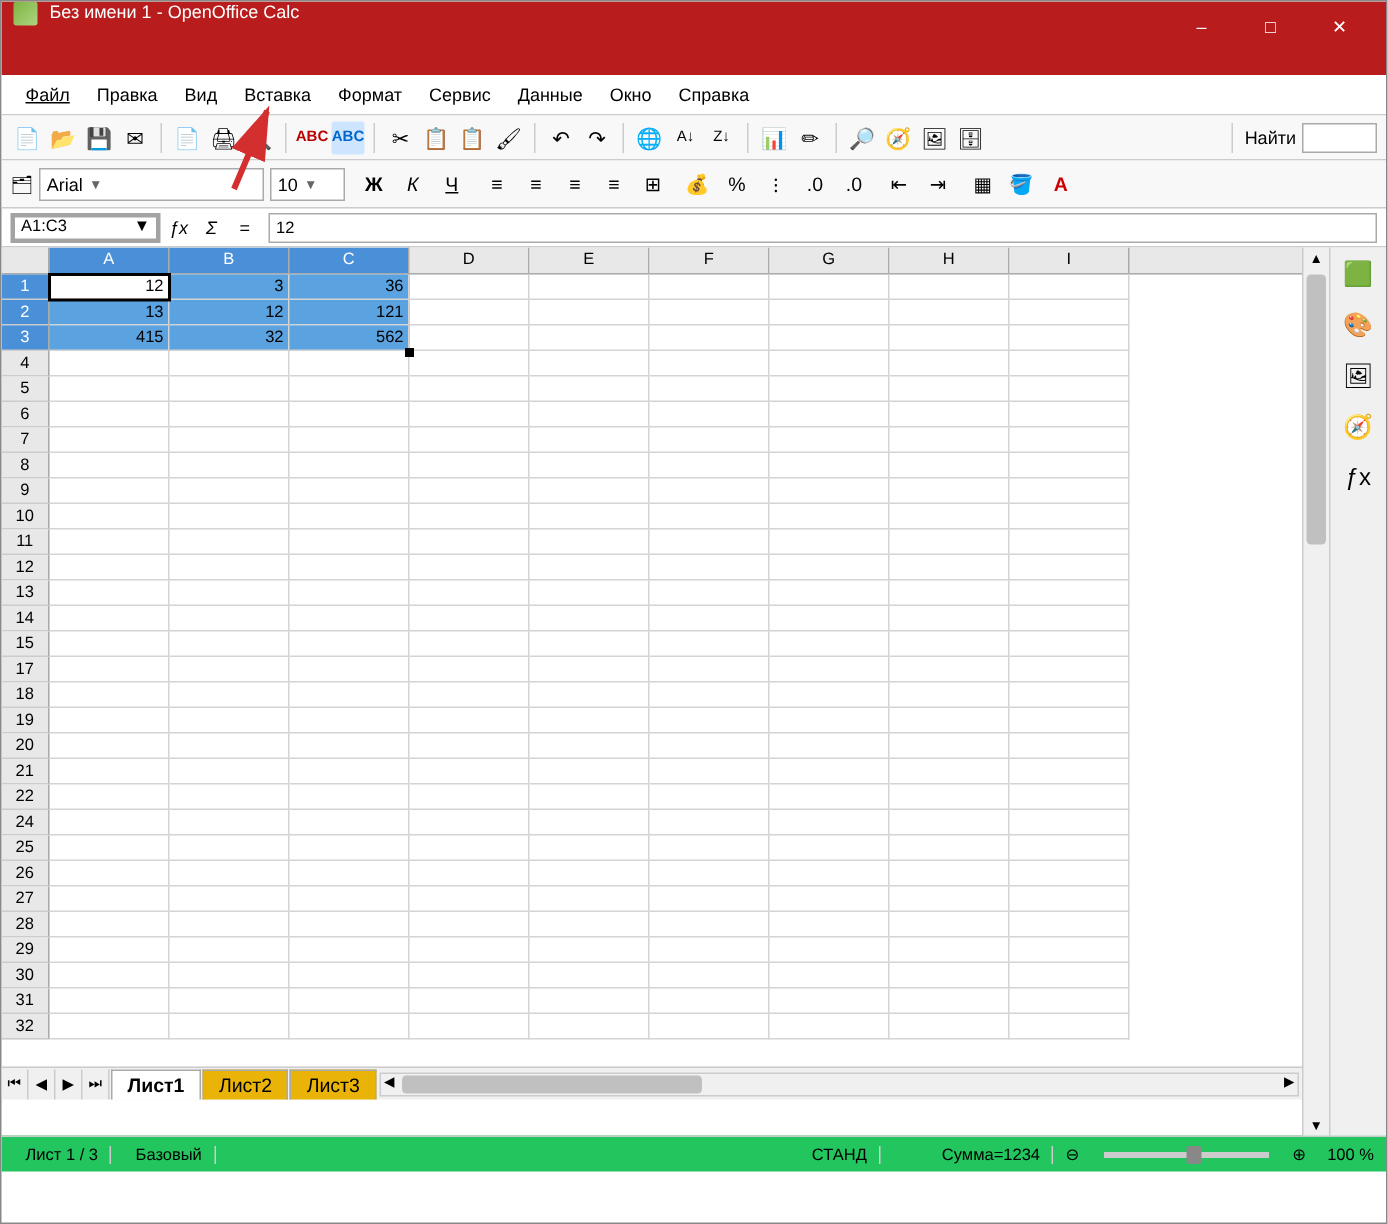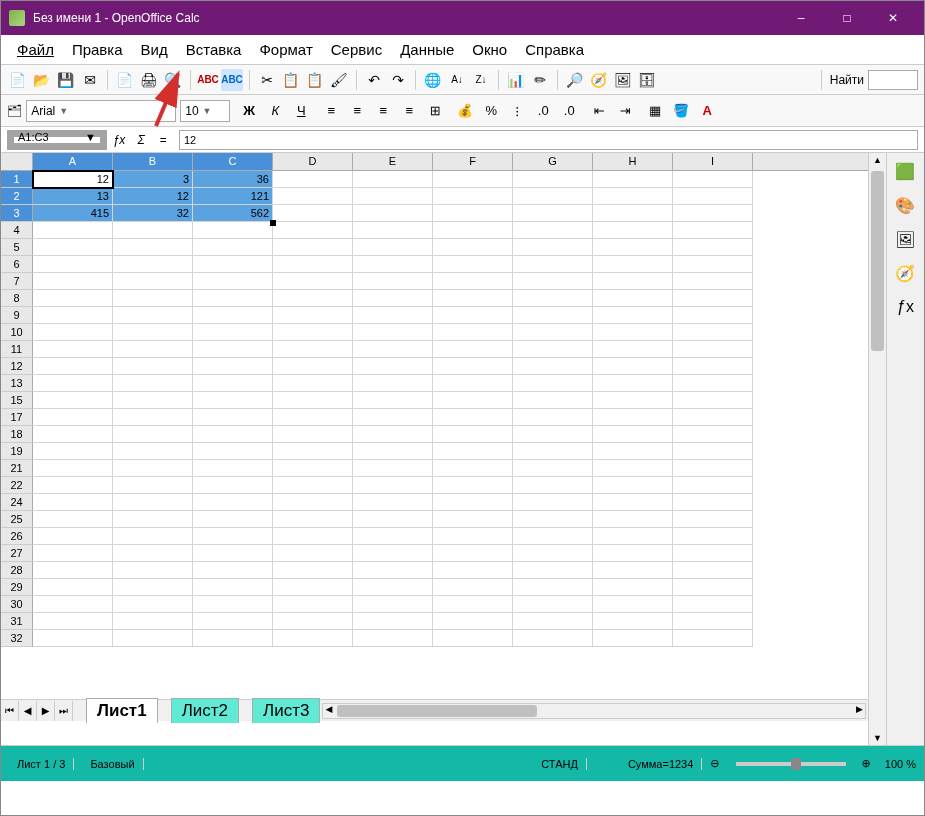--- a/index.html
+++ b/index.html
@@ -1,37 +1,37 @@
 <!DOCTYPE html>
 <html><head>
 <meta charset="utf-8">
 <style>
 * { box-sizing: border-box; margin: 0; padding: 0; }
 body { font-family: "Segoe UI", Tahoma, sans-serif; font-size: 12px; background: #fff; width: 925px; height: 816px; overflow: hidden; border: 1px solid #888; position: relative; }
-.titlebar { background: #701a75; color: #fff; height: 34px; display: flex; align-items: center; padding: 0 8px; }
+.titlebar { background: #b91c1c; color: #fff; height: 49px; display: flex; padding: 0 8px; }
 .titlebar .app-icon { width: 16px; height: 16px; background: linear-gradient(135deg,#7cb342,#aed581); margin-right: 8px; border-radius: 2px; }
 .titlebar .title { flex: 1; font-size: 12px; }
 .titlebar .win-btn { width: 46px; height: 34px; display: flex; align-items: center; justify-content: center; color: #fff; }
 .menubar { display: flex; padding: 4px 8px; border-bottom: 1px solid #ccc; background: #fff; gap: 2px; }
-.menubar .menu-item { padding: 2px 8px; cursor: default; font-size: 15px; }
+.menubar .menu-item { padding: 2px 8px; cursor: default; font-size: 12px; }
 .menubar .menu-item u { text-decoration: underline; }
 .toolbar { display: flex; align-items: center; padding: 2px 6px; border-bottom: 1px solid #ccc; background: #f8f8f8; gap: 2px; height: 30px; }
 .toolbar .sep { width: 1px; height: 20px; background: #ccc; margin: 0 4px; }
 .toolbar .tbtn { width: 22px; height: 22px; display: flex; align-items: center; justify-content: center; border-radius: 2px; font-size: 14px; }
 .format-bar { display: flex; align-items: center; padding: 3px 6px; border-bottom: 1px solid #ccc; background: #f8f8f8; gap: 4px; height: 32px; }
 .combo { border: 1px solid #aaa; background: #fff; height: 22px; display: flex; align-items: center; padding: 0 4px; }
 .combo .dd { margin-left: 4px; font-size: 9px; color: #666; }
 .font-name { width: 150px; }
 .font-size { width: 50px; }
 .fbtn { width: 22px; height: 22px; display: flex; align-items: center; justify-content: center; font-size: 13px; }
 .fbtn.bold { font-weight: bold; }
 .fbtn.italic { font-style: italic; }
 .fbtn.underline { text-decoration: underline; }
 .formula-bar { display: flex; align-items: center; padding: 2px 6px; border-bottom: 1px solid #ccc; height: 26px; gap: 2px; }
-.name-box { border: 7px solid #a3a3a3; background: #fff; width: 100px; height: 20px; padding: 0 4px; display: flex; align-items: flex-end; font-size: 11px; }
+.name-box { border: 3px solid #a3a3a3; background: #fff; width: 100px; height: 20px; padding: 0 4px; display: flex; align-items: flex-start; font-size: 11px; }
 .fx-btn { width: 20px; height: 20px; display: flex; align-items: center; justify-content: center; font-size: 12px; font-style: italic; }
 .formula-input { flex: 1; border: 1px solid #aaa; height: 20px; padding: 0 4px; font-size: 11px; display: flex; align-items: center; margin-left: 4px; }
 .grid-area { position: relative; height: 568px; display: flex; }
 .grid-main { flex: 1; overflow: hidden; position: relative; }
 .col-headers { display: flex; height: 18px; background: #e8e8e8; border-bottom: 1px solid #aaa; }
 .corner { width: 32px; border-right: 1px solid #aaa; background: #e8e8e8; }
 .col-h { width: 80px; border-right: 1px solid #aaa; text-align: center; font-size: 11px; line-height: 17px; background: #e8e8e8; }
 .col-h.sel { background: #4a90d9; color: #fff; }
 .rows { }
 .row { display: flex; height: 17px; }
@@ -40,26 +40,26 @@
 .cell { width: 80px; border-right: 1px solid #d4d4d4; border-bottom: 1px solid #d4d4d4; text-align: right; padding: 0 3px; font-size: 11px; line-height: 16px; overflow: hidden; }
 .cell.selected { background: #5ba3e0; color: #000; }
 .cell.active { background: #fff !important; outline: 2px solid #000; outline-offset: -1px; position: relative; z-index: 2; }
 .vscroll { width: 18px; background: #f0f0f0; border-left: 1px solid #ccc; position: relative; }
 .vscroll .thumb { position: absolute; top: 18px; left: 2px; right: 2px; height: 180px; background: #c0c0c0; border-radius: 3px; }
 .sidebar { width: 38px; background: #f0f0f0; border-left: 1px solid #ccc; display: flex; flex-direction: column; align-items: center; padding-top: 6px; gap: 10px; }
 .sidebar .sbtn { width: 24px; height: 24px; display: flex; align-items: center; justify-content: center; font-size: 16px; }
 .sheet-tabs { display: flex; align-items: center; height: 22px; border-top: 1px solid #ccc; background: #f0f0f0; }
 .nav-btns { display: flex; }
 .nav-btn { width: 18px; height: 20px; display: flex; align-items: center; justify-content: center; font-size: 10px; border-right: 1px solid #ccc; }
-.tab { padding: 2px 10px; background: #fff; border: 1px solid #aaa; border-bottom: none; font-size: 17px; margin-left: 13px; }
+.tab { padding: 2px 10px; background: #fff; border: 1px solid #aaa; border-bottom: none; font-size: 13px; margin-left: 1px; }
 .tab.active { font-weight: bold; background: #fff; }
-.tab.inactive { background: #5eead4; }
+.tab.inactive { background: #eab308; }
 .hscroll { flex: 1; height: 16px; background: #f0f0f0; border: 1px solid #ccc; margin: 2px; position: relative; }
 .hscroll .thumb { position: absolute; left: 14px; top: 1px; bottom: 1px; width: 200px; background: #c0c0c0; border-radius: 3px; }
-.statusbar { display: flex; align-items: center; height: 36px; border-top: 1px solid #ccc; background: #14b8a6; font-size: 11px; padding: 0 8px; gap: 8px; }
+.statusbar { display: flex; align-items: center; height: 24px; border-top: 1px solid #ccc; background: #22c55e; font-size: 11px; padding: 0 8px; gap: 8px; }
 .statusbar .seg { padding: 0 8px; border-right: 1px solid #ccc; }
 .zoom-slider { width: 110px; height: 4px; background: #ccc; position: relative; margin: 0 8px; }
 .zoom-slider .knob { position: absolute; left: 50%; top: -4px; width: 10px; height: 12px; background: #888; border-radius: 2px; }
 .arrow-annotation { position: absolute; left: 115px; top: 65px; z-index: 100; pointer-events: none; }
 .find-box { margin-left: auto; display: flex; align-items: center; gap: 4px; }
 .find-input { border: 1px solid #aaa; width: 50px; height: 20px; padding: 0 4px; }
 </style>
 </head>
 <body>
 
@@ -347,20 +347,32 @@
             <div class="cell"></div>
             <div class="cell"></div>
             <div class="cell"></div>
             <div class="cell"></div>
             <div class="cell"></div>
             <div class="cell"></div>
             <div class="cell"></div>
             <div class="cell"></div>
           </div>
           <div class="row">
+            <div class="row-h">14</div>
+            <div class="cell"></div>
+            <div class="cell"></div>
+            <div class="cell"></div>
+            <div class="cell"></div>
+            <div class="cell"></div>
+            <div class="cell"></div>
+            <div class="cell"></div>
+            <div class="cell"></div>
+            <div class="cell"></div>
+          </div>
+          <div class="row">
             <div class="row-h">15</div>
             <div class="cell"></div>
             <div class="cell"></div>
             <div class="cell"></div>
             <div class="cell"></div>
             <div class="cell"></div>
             <div class="cell"></div>
             <div class="cell"></div>
             <div class="cell"></div>
             <div class="cell"></div>
@@ -384,20 +396,32 @@
             <div class="cell"></div>
             <div class="cell"></div>
             <div class="cell"></div>
             <div class="cell"></div>
             <div class="cell"></div>
             <div class="cell"></div>
             <div class="cell"></div>
           </div>
           <div class="row">
             <div class="row-h">19</div>
+            <div class="cell"></div>
+            <div class="cell"></div>
+            <div class="cell"></div>
+            <div class="cell"></div>
+            <div class="cell"></div>
+            <div class="cell"></div>
+            <div class="cell"></div>
+            <div class="cell"></div>
+            <div class="cell"></div>
+          </div>
+          <div class="row">
+            <div class="row-h">20</div>
             <div class="cell"></div>
             <div class="cell"></div>
             <div class="cell"></div>
             <div class="cell"></div>
             <div class="cell"></div>
             <div class="cell"></div>
             <div class="cell"></div>
             <div class="cell"></div>
             <div class="cell"></div>
           </div>

